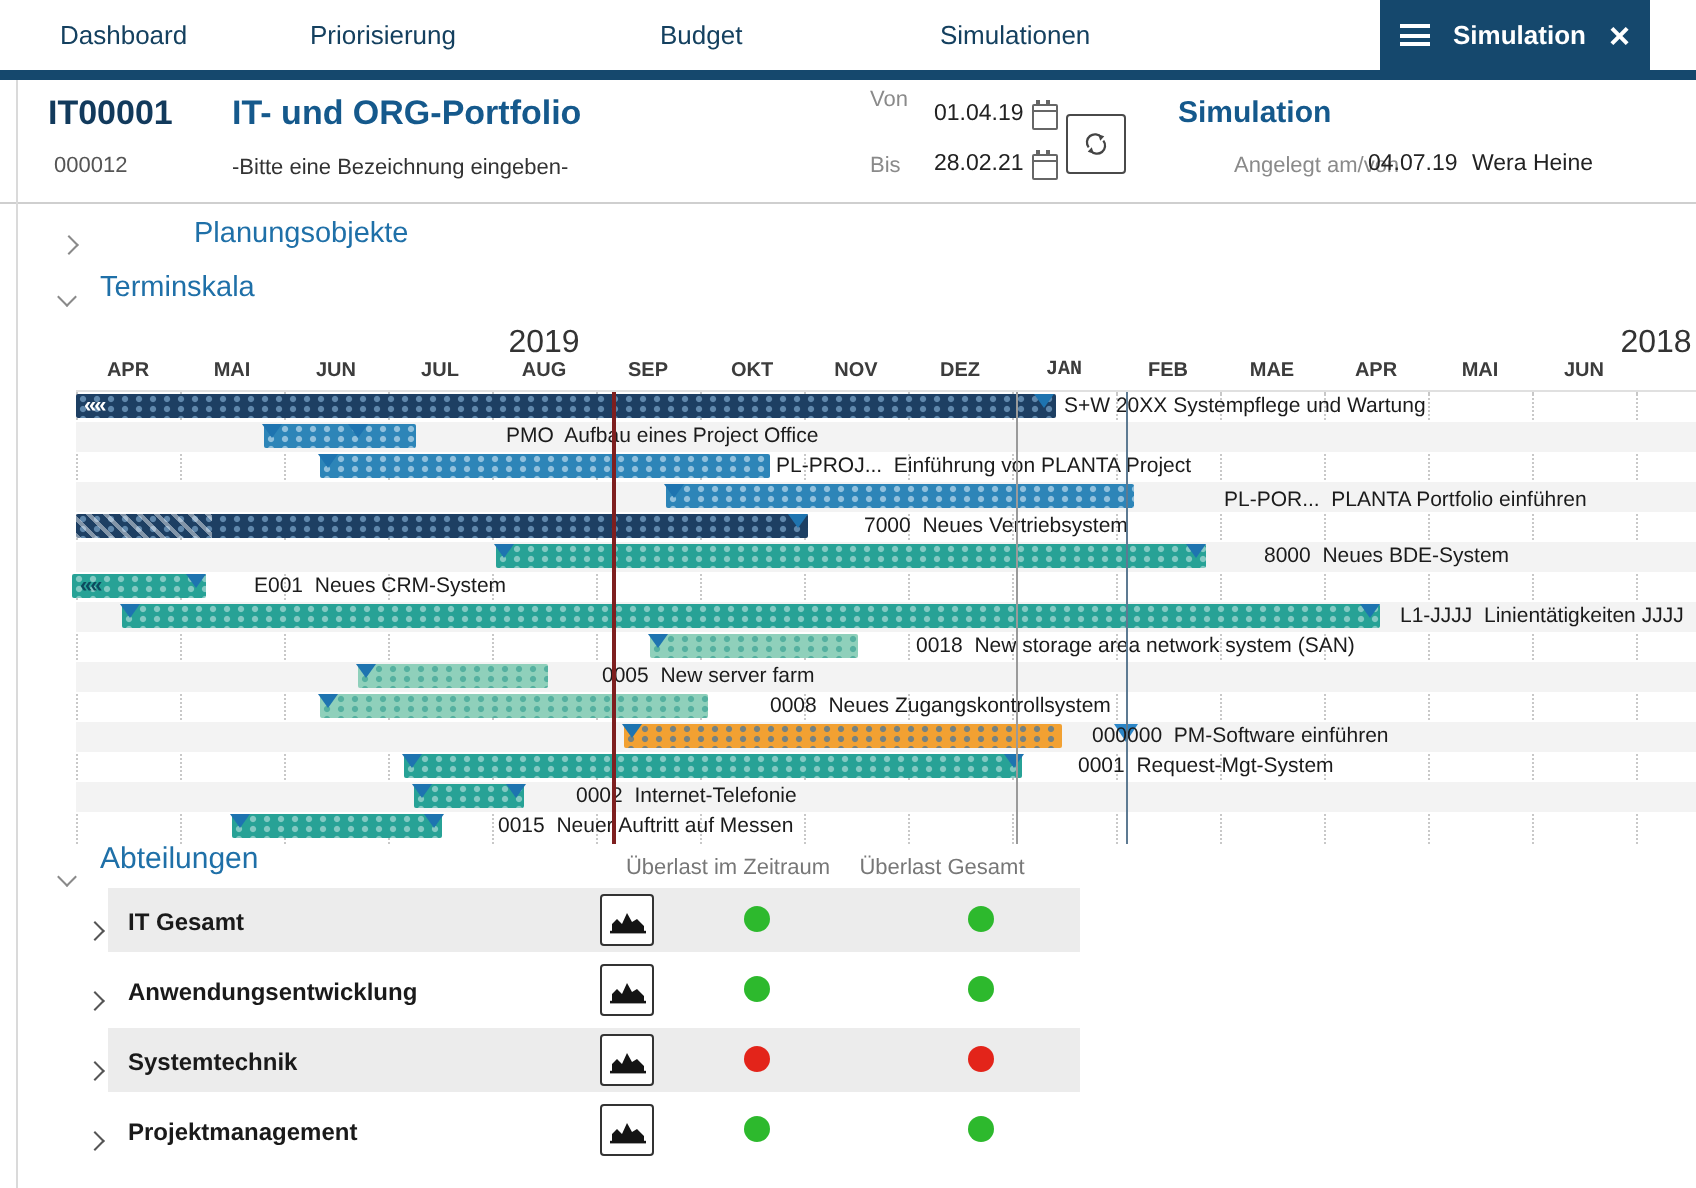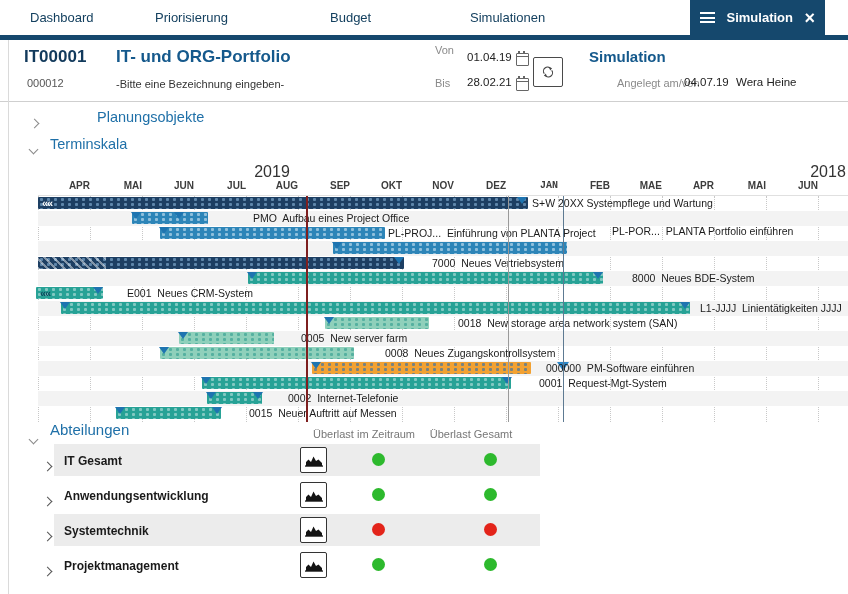--- a/index.html
+++ b/index.html
@@ -43,21 +43,21 @@
   .chev{display:inline-block;width:6px;height:6px;border-right:1.6px solid #8a8a8a;border-bottom:1.6px solid #8a8a8a;}
   .chev.right{transform:rotate(-45deg);}
   .chev.down{transform:rotate(45deg);}
   .sechead{font-size:14.5px;color:#1f70a8;cursor:pointer;}
 
   
   .gantt{position:absolute;left:38px;top:163px;width:810px;height:262px;}
   .g-years{position:absolute;left:0;top:0;width:100%;height:15px;}
   .g-year{position:absolute;top:0;font-size:16px;color:#333;transform:translateX(-50%);}
   .g-months{position:absolute;left:0;top:15px;width:100%;height:17px;border-bottom:1px solid #e0e0e0;}
-  .g-month{position:absolute;top:2px;width:52px;text-align:right;font-size:10px;font-weight:bold;color:#3c3c3c;}
+  .g-month{position:absolute;top:2px;width:52px;text-align:center;font-size:10px;font-weight:bold;color:#3c3c3c;}
   .g-rows{position:absolute;left:0;top:33px;width:100%;height:228px;}
   .g-stripe{position:absolute;left:0;width:100%;height:15px;}
   .g-stripe.odd{background:#f3f3f3;}
   .g-grid{position:absolute;top:0;height:226px;width:0;border-left:1px dotted #c8c8c8;}
   .g-bar{position:absolute;height:12px;border-radius:1px;}
   .g-hatch{position:absolute;height:12px;
      background-image:repeating-linear-gradient(45deg,rgba(255,255,255,0.45) 0 2px,transparent 2px 6px);}
   .g-chev{position:absolute;font-size:11px;font-weight:bold;line-height:12px;letter-spacing:-1px;}
   .g-tri{position:absolute;width:0;height:0;border-left:5px solid transparent;border-right:5px solid transparent;
      border-top:7px solid #1e74b0;}
@@ -185,21 +185,21 @@
         <div class="g-tri" style="left: 93px; top: 16px;"></div>
         <div class="g-tri" style="left: 136px; top: 16px;"></div>
         <div class="g-label" style="left: 215px; top: 15px;">PMO  Aufbau eines Project Office</div>
         <div class="g-stripe" style="top: 30px;"></div>
         <div class="g-bar" style="left: 122px; width: 225px; top: 31px; background: radial-gradient(circle, rgba(225, 240, 250, 0.55) 1.3px, transparent 1.8px) 0% 0% / 7px 5px rgb(45, 133, 184);"></div>
         <div class="g-tri" style="left: 121px; top: 31px;"></div>
         <div class="g-label" style="left: 350px; top: 30px;">PL-PROJ...  Einführung von PLANTA Project</div>
         <div class="g-stripe odd" style="top: 45px;"></div>
         <div class="g-bar" style="left: 295px; width: 234px; top: 46px; background: radial-gradient(circle, rgba(225, 240, 250, 0.55) 1.3px, transparent 1.8px) 0% 0% / 7px 5px rgb(45, 133, 184);"></div>
         <div class="g-tri" style="left: 294px; top: 46px;"></div>
-        <div class="g-label" style="left: 534px; top: 28px; padding-left: 40px;">PL-POR...  PLANTA Portfolio einführen</div>
+        <div class="g-label" style="left: 534px; top: 47px; padding-left: 40px;">PL-POR...  PLANTA Portfolio einführen</div>
         <div class="g-stripe" style="top: 60px;"></div>
         <div class="g-bar" style="left: 0px; width: 366px; top: 61px; background: radial-gradient(circle, rgba(150, 195, 230, 0.55) 1.3px, transparent 1.8px) 0% 0% / 7px 5px rgb(29, 63, 99);"></div>
         <div class="g-hatch" style="left: 0px; width: 68px; top: 61px;"></div>
         <div class="g-tri" style="left: 356px; top: 61px;"></div>
         <div class="g-label" style="left: 394px; top: 60px;">7000  Neues Vertriebsystem</div>
         <div class="g-stripe odd" style="top: 75px;"></div>
         <div class="g-bar" style="left: 210px; width: 355px; top: 76px; background: radial-gradient(circle, rgba(255, 255, 255, 0.42) 1.3px, transparent 1.8px) 0% 0% / 7px 5px rgb(39, 162, 150);"></div>
         <div class="g-tri" style="left: 209px; top: 76px;"></div>
         <div class="g-tri" style="left: 555px; top: 76px;"></div>
         <div class="g-label" style="left: 594px; top: 75px;">8000  Neues BDE-System</div>

